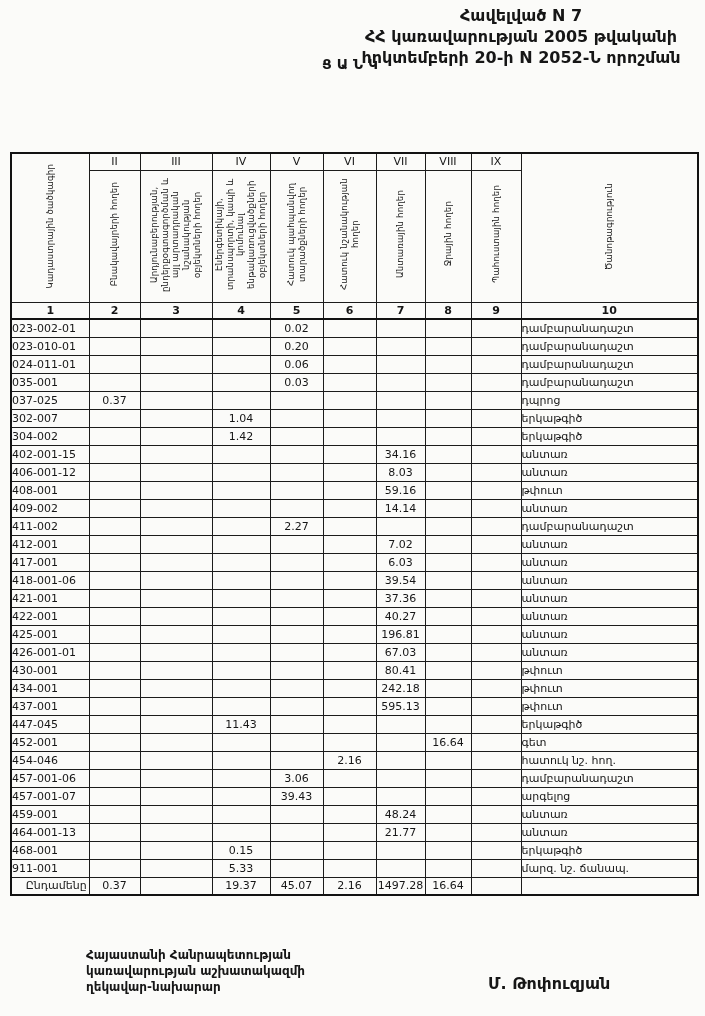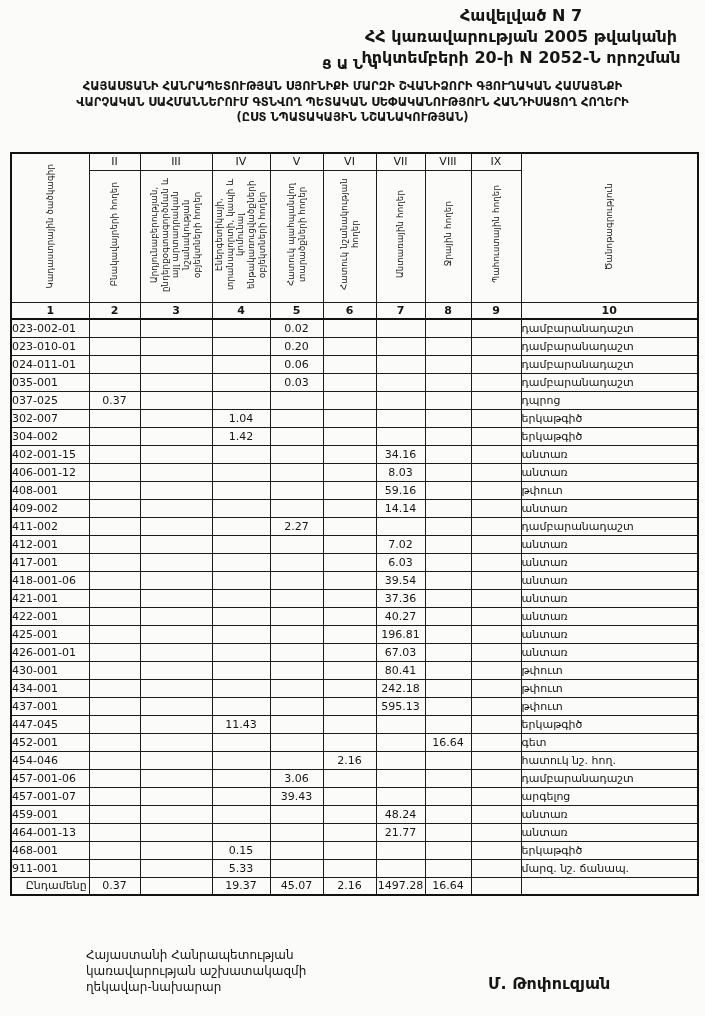--- a/index.html
+++ b/index.html
@@ -50,45 +50,40 @@
   }
   tbody.data tr td { height:18px; font-size:11px; vertical-align:middle; }
   td.code  { padding-left:4px; text-align:left; }
   td.num   { text-align:center; }
   td.note  { padding-left:4px; text-align:left; }
   tr.total-row td { border-top:1.5px solid #121212; height:20px; }
   tr.total-row td.code { text-align:center; padding-left:12px; }
 
   .footer-left {
     position:absolute; left:86px; top:947px;
-    font-size:12px; font-weight:normal; line-height:1.35;
+    font-size:12px; font-weight:bold; line-height:1.35;
   }
   .signature {
     position:absolute; left:488px; top:974px;
     font-size:16px; font-weight:bold;
   }
 </style>
 </head>
 <body>
 
 <div class="page">
 
   <div class="apx">
     <div>Հավելված N 7</div>
     <div>ՀՀ կառավարության 2005 թվականի</div>
     <div>հոկտեմբերի 20-ի N 2052-Ն որոշման</div>
   </div>
 
   <div class="doc-title">ՑԱՆԿ</div>
 
-  <div class="subtitle">
-    <div>ՀԱՅԱՍՏԱՆԻ ՀԱՆՐԱՊԵՏՈՒԹՅԱՆ ՍՅՈՒՆԻՔԻ ՄԱՐԶԻ ՇՎԱՆԻՁՈՐԻ  ԳՅՈՒՂԱԿԱՆ ՀԱՄԱՅՆՔԻ</div>
-    <div>ՎԱՐՉԱԿԱՆ ՍԱՀՄԱՆՆԵՐՈՒՄ ԳՏՆՎՈՂ ՊԵՏԱԿԱՆ ՍԵՓԱԿԱՆՈՒԹՅՈՒՆ ՀԱՆԴԻՍԱՑՈՂ ՀՈՂԵՐԻ</div>
-    <div>(ԸՍՏ ՆՊԱՏԱԿԱՅԻՆ ՆՇԱՆԱԿՈՒԹՅԱՆ)</div>
-  </div>
 
   <table class="land">
     <colgroup>
       <col style="width:78px">
         <col style="width:51px">
         <col style="width:72px">
       <col style="width:58px">
         <col style="width:53px">
         <col style="width:53px">
       <col style="width:49px">

